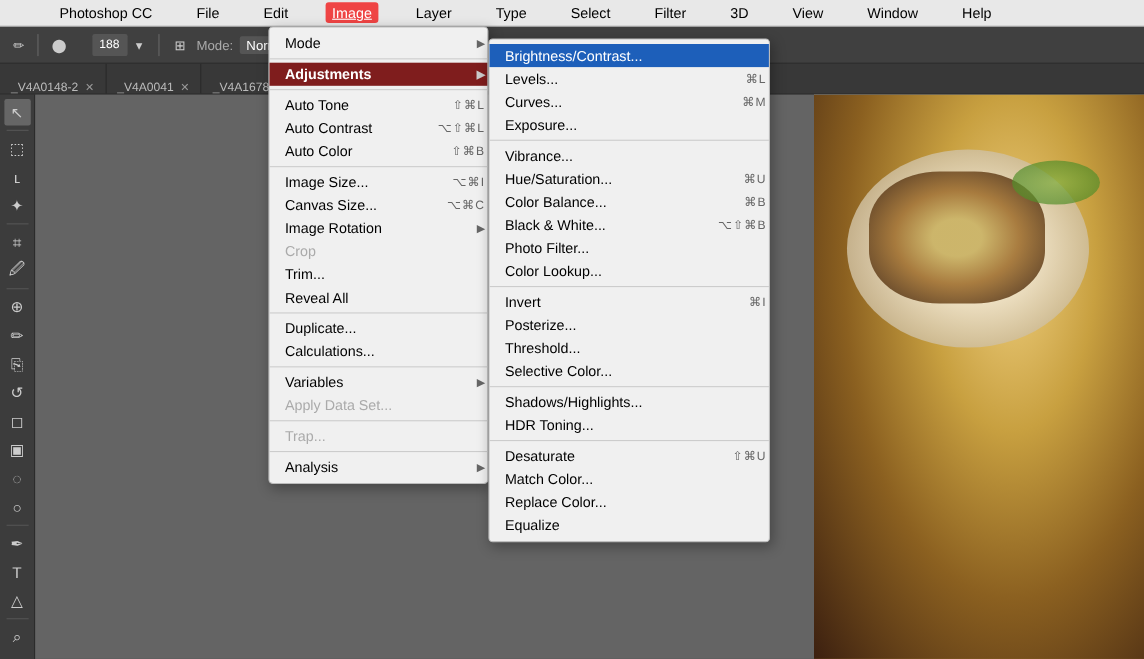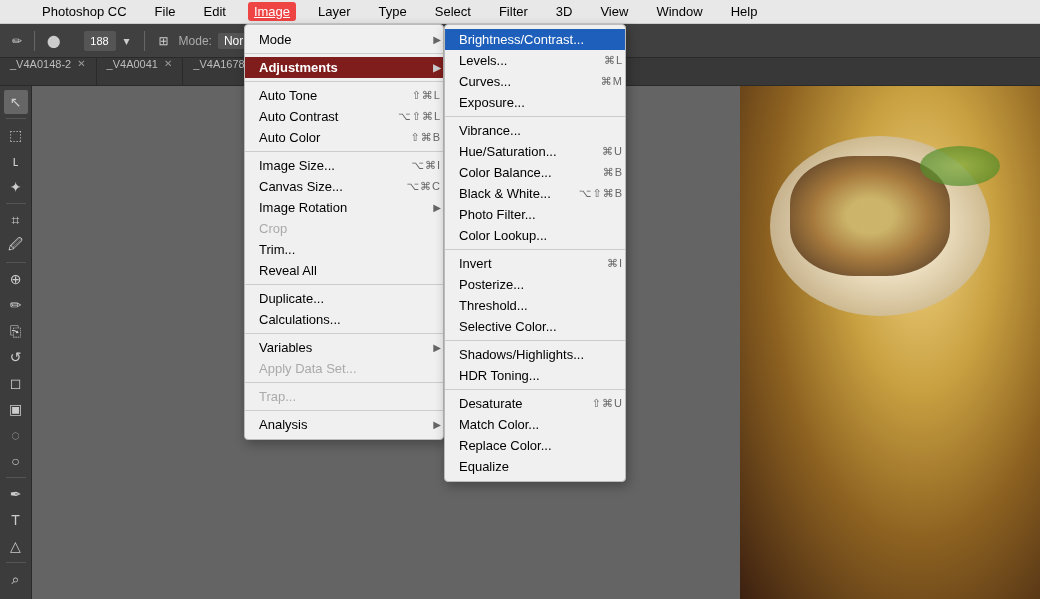--- a/index.html
+++ b/index.html
@@ -14,21 +14,21 @@
     }
 
     
     .menu-bar {
       width: 100%;
       height: 24px;
       background: #e8e8e8;
       display: flex;
       align-items: center;
       padding: 0 8px;
-      gap: 16px;
+      gap: 28px;
       position: relative;
       z-index: 100;
       border-bottom: 1px solid #ccc;
     }
     .menu-bar-item {
       font-size: 13px;
       color: #000;
       padding: 2px 6px;
       border-radius: 3px;
       cursor: pointer;
@@ -99,21 +99,21 @@
       width: 100%;
       height: 28px;
       background: #383838;
       display: flex;
       align-items: center;
       border-bottom: 1px solid #2a2a2a;
       overflow: hidden;
     }
     .tab {
       display: flex;
-      align-items: flex-start;
+      align-items: flex-end;
       height: 28px;
       padding: 0 10px;
       font-size: 11px;
       color: #bbb;
       border-right: 1px solid #2a2a2a;
       cursor: pointer;
       white-space: nowrap;
       gap: 6px;
     }
     .tab-close {
@@ -253,23 +253,23 @@
     .menu-item.active .menu-item-arrow { color: #ccc; }
     .menu-separator {
       height: 1px;
       background: #ccc;
       margin: 3px 0;
     }
 
     
     .menu-adjustments {
       position: absolute;
-      top: 0;
+      top: 11px;
       left: 444px;
-      width: 182px;
+      width: 256px;
       background: #f0f0f0;
       border: 1px solid #bbb;
       border-radius: 4px;
       box-shadow: 2px 4px 12px rgba(0,0,0,0.3);
       padding: 4px 0;
     }
 
     .submenu-brightness {
       background: #1d5fba;
       color: #fff;

